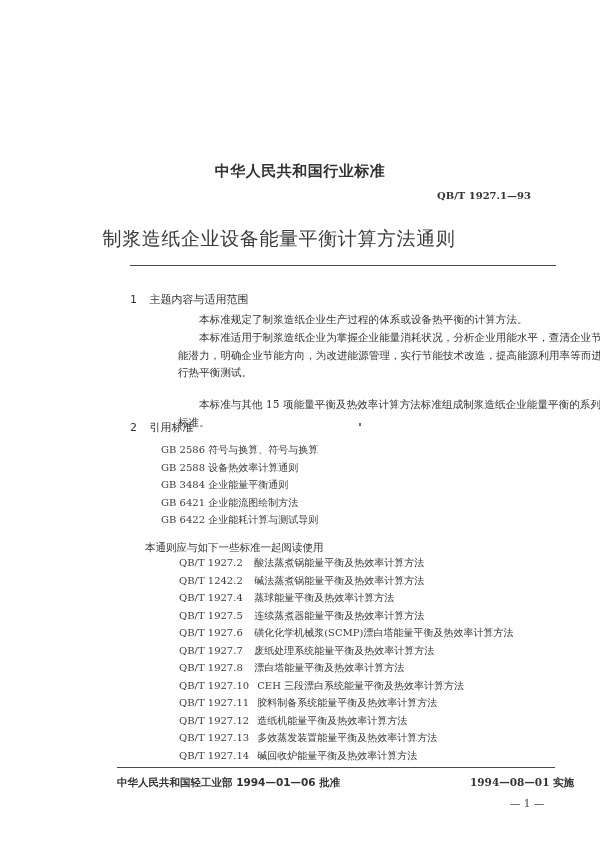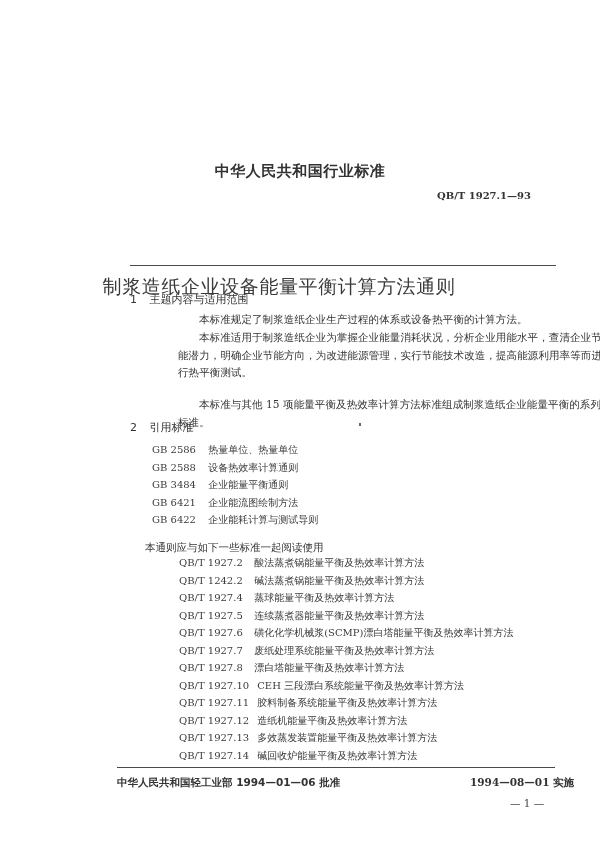--- a/index.html
+++ b/index.html
@@ -35,21 +35,20 @@
     }
     .doc-title {
       left: 0; width: 528px; top: 226px;
       text-align: center;
       font-family: "DejaVu Sans", "Liberation Sans", sans-serif;
       font-size: 19px;
       letter-spacing: 0.6px;
       color: #3a3a3a;
       padding-left: 30px;
       box-sizing: border-box;
-      margin-top: 48px;
     }
     .rule {
       position: absolute;
       left: 130px;
       width: 426px;
       height: 0;
       border-top: 1.5px solid #4a4a4a;
     }
     .rule.top { top: 265px; }
     .rule.bottom { top: 767px; left: 117px; width: 438px; }
@@ -74,21 +73,21 @@
     }
     .ref-row {
       font-size: 10px;
       color: #3a3a3a;
       height: 17.5px;
       line-height: 17.5px;
     }
     .ref-row .code { display: inline-block; }
     .ref-row .title { display: inline-block; }
     .gb-list { left: 152px; top: 441px; }
-    .gb-list .code { width: 53px; }
+    .gb-list .code { width: 53px; text-align: right; }
     .intro-line { left: 145px; top: 541px; font-size: 10.5px; color: #333; }
     .qb-list { left: 155px; top: 554px; margin-left: 24px; }
     .qb-list .code { width: 72px; }
     .qb-list .code.wide { width: 75px; }
 
     .footer-left {
       left: 117px; top: 776px;
       font-family: "DejaVu Sans", "Liberation Sans", sans-serif;
       font-size: 10.5px;
       font-weight: bold;
@@ -133,21 +132,21 @@
 
   <div class="abs section-heading" style="top:420px;">
     <span class="num">2</span>
     <span>引用标准</span>
   </div>
   <div class="speck"></div>
 
   <div class="abs gb-list">
     <div class="ref-row">
       <span class="code">GB 2586</span>
-      <span class="title">热量单位、热量单位</span>
+      <span class="title">符号与换算、符号与换算</span>
     </div>
     <div class="ref-row">
       <span class="code">GB 2588</span>
       <span class="title">设备热效率计算通则</span>
     </div>
     <div class="ref-row">
       <span class="code">GB 3484</span>
       <span class="title">企业能量平衡通则</span>
     </div>
     <div class="ref-row">

